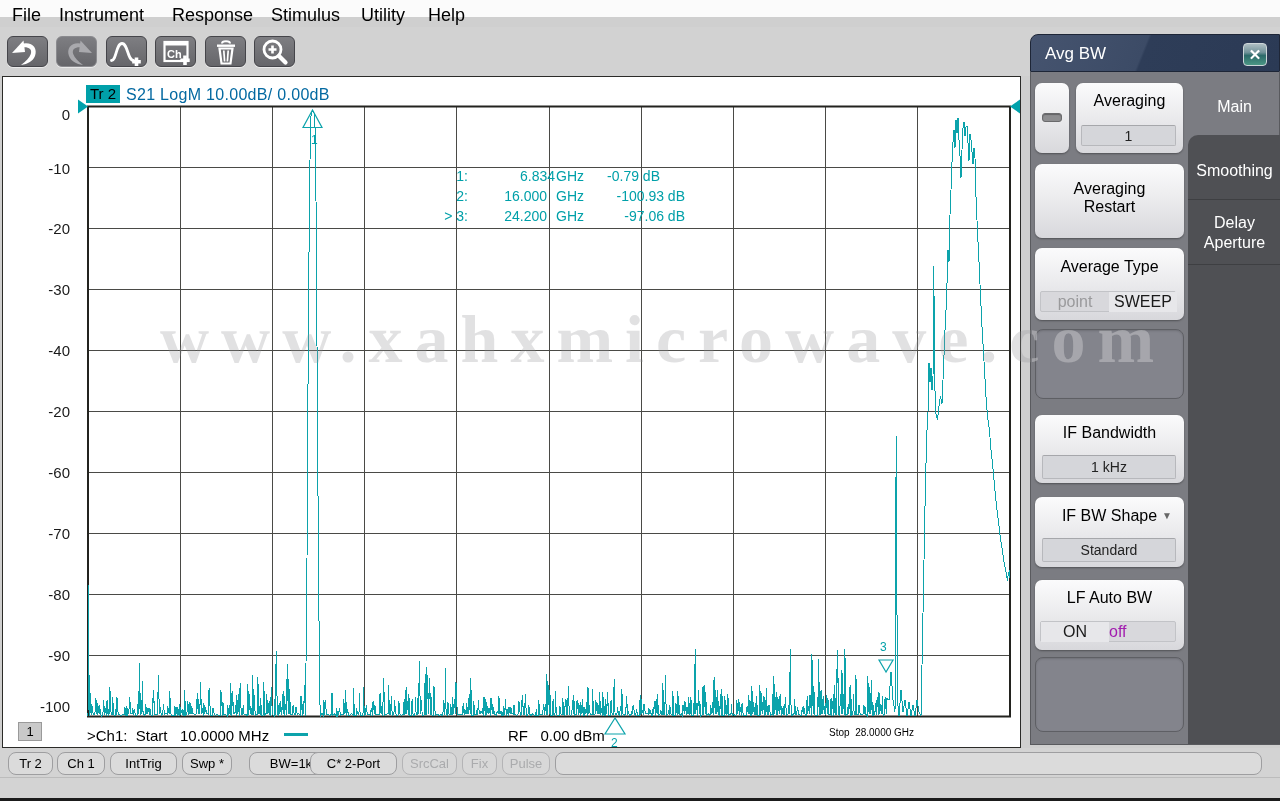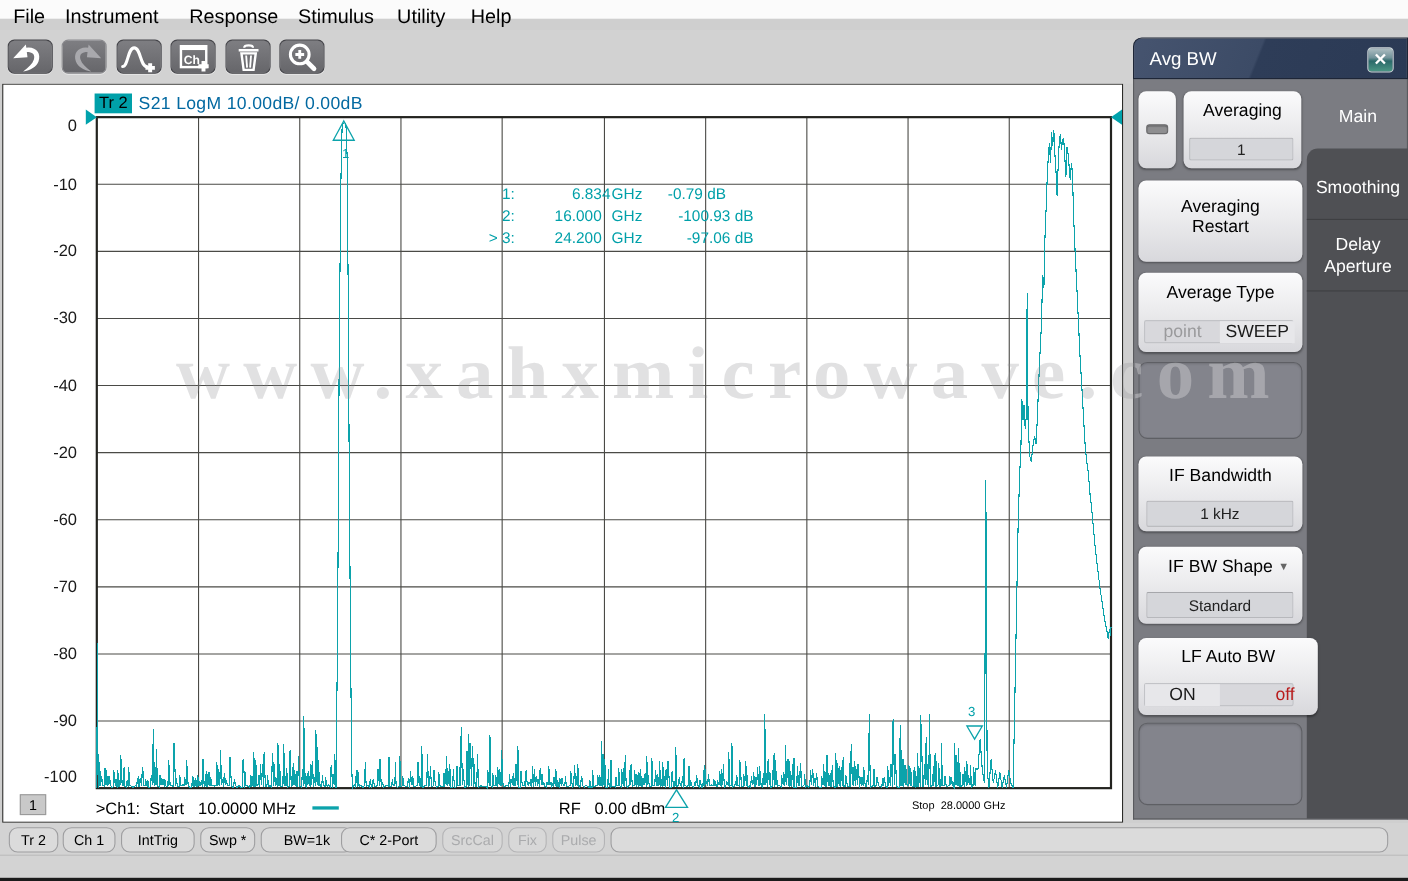--- a/index.html
+++ b/index.html
@@ -199,36 +199,36 @@
       <div class="rbox" style="top:257px;height:70px"></div>
       <div class="pbtn" style="left:4px;top:343px;width:149px;height:68px">
         <div class="cap" style="top:9px">IF Bandwidth</div>
         <div class="inset" style="left:7px;top:40px;width:134px;height:24px;line-height:23px">1 kHz</div>
       </div>
       <div class="pbtn" style="left:4px;top:425px;width:149px;height:70px">
         <div class="cap" style="top:10px">IF BW Shape</div>
           <span style="position:absolute;right:12px;top:13px;font-size:10px;color:#666">▼</span>
         <div class="inset" style="left:7px;top:41px;width:134px;height:24px;line-height:23px">Standard</div>
       </div>
-      <div class="pbtn" style="left:4px;top:508px;width:163px;height:70px">
+      <div class="pbtn" style="left:4px;top:508px;width:149px;height:70px">
         <div class="cap" style="top:9px">LF Auto BW</div>
         <div class="seg" style="left:5px;top:41px;width:136px;height:21px">
           <span style="position:absolute;left:0;top:0;width:68px;text-align:center;line-height:20px;background:#e7e7ea;color:#1a1a1a">ON</span>
-          <span style="position:absolute;left:68px;top:0;width:68px;text-align:right;line-height:20px;color:#b91c1c">off</span>
+          <span style="position:absolute;left:68px;top:0;width:68px;text-align:left;line-height:20px;color:#a21caf">off</span>
         </div>
       </div>
       <div class="rbox" style="top:585px;height:75px"></div>
     </div>
   </div>
   <div id="statusbar" class="abs">
     <div class="sbtn" style="left:8px;width:45px">Tr 2</div>
     <div class="sbtn" style="left:57px;width:48px">Ch 1</div>
     <div class="sbtn" style="left:110px;width:67px">IntTrig</div>
     <div class="sbtn" style="left:182px;width:50px">Swp *</div>
-    <div class="sbtn" style="left:237px;width:84px">BW=1k</div>
+    <div class="sbtn" style="left:249px;width:84px">BW=1k</div>
     <div class="sbtn" style="left:310px;width:87px">C* 2-Port</div>
     <div class="sbtn dis" style="left:402px;width:55px">SrcCal</div>
     <div class="sbtn dis" style="left:462px;width:35px">Fix</div>
     <div class="sbtn dis" style="left:502px;width:48px">Pulse</div>
     <div class="sbtn" style="left:555px;width:707px"></div>
   </div>
   <div id="strip2" class="abs"></div>
   <div id="bstrip" class="abs"></div>
 </div>
 

